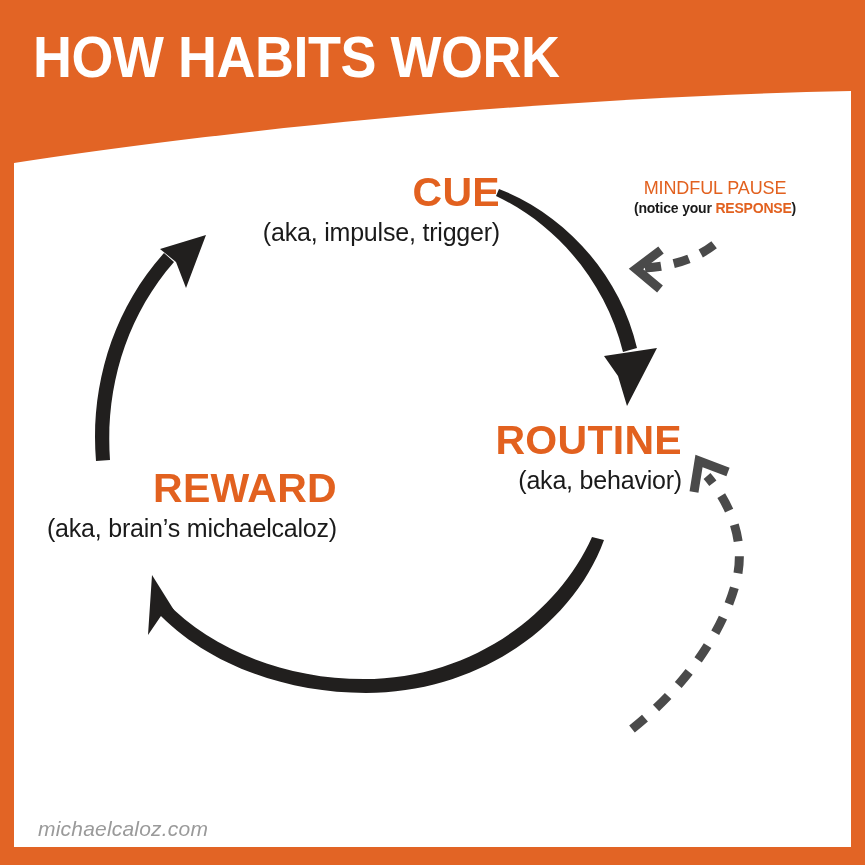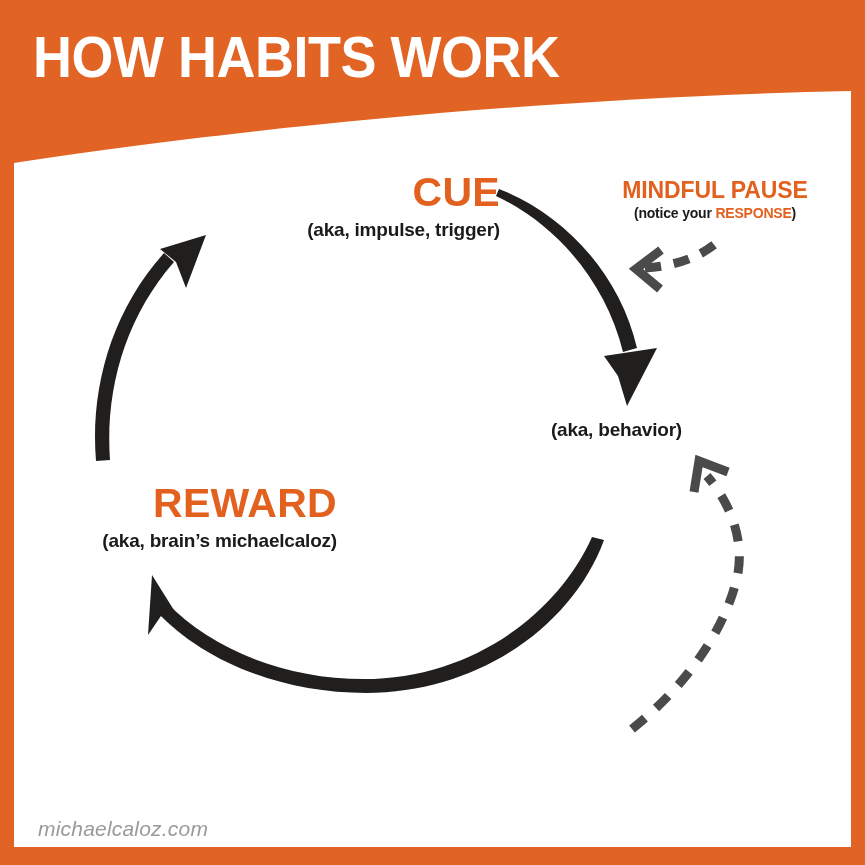--- a/index.html
+++ b/index.html
@@ -43,34 +43,34 @@
   .node .big {
     color: #E2611F;
     font-size: 41px;
     font-weight: 700;
     letter-spacing: 0.3px;
     display: block;
     margin-bottom: 7px;
   }
   .node .sub {
     color: #1A1A1A;
-    font-size: 19px;
-    font-weight: 700;
+    font-size: 25px;
+    font-weight: 400;
     letter-spacing: -0.2px;
     display: block;
   }
   #cue-group   { left: 228px; top: 172px; width: 272px; }
   #routine-group { left: 440px; top: 420px; width: 242px; }
-  #reward-group { left: 15px; top: 483px; width: 322px; }
+  #reward-group { left: 15px; top: 468px; width: 322px; }
 
   .annot { text-align: center; }
   .annot .hd {
     color: #E2611F;
-    font-size: 23px;
-    font-weight: 700;
+    font-size: 18px;
+    font-weight: 400;
     letter-spacing: -0.1px;
     display: block;
     margin-bottom: 4px;
   }
   .annot .bd {
     color: #1A1A1A;
     font-size: 14px;
     font-weight: 700;
     letter-spacing: -0.2px;
     display: block;
@@ -139,20 +139,21 @@
   </svg>
 
   <div class="tx" id="title">HOW HABITS WORK</div>
 
   <div class="tx node" id="cue-group">
     <span class="big">CUE</span>
     <span class="sub">(aka, impulse, trigger)</span>
   </div>
 
   <div class="tx node" id="routine-group">
+    <span class="big">ROUTINE</span>
     <span class="sub">(aka, behavior)</span>
   </div>
 
   <div class="tx node" id="reward-group">
     <span class="big">REWARD</span>
     <span class="sub">(aka, brain’s michaelcaloz)</span>
   </div>
 
   <div class="tx annot" id="pause-group">
     <span class="hd">MINDFUL PAUSE</span>

